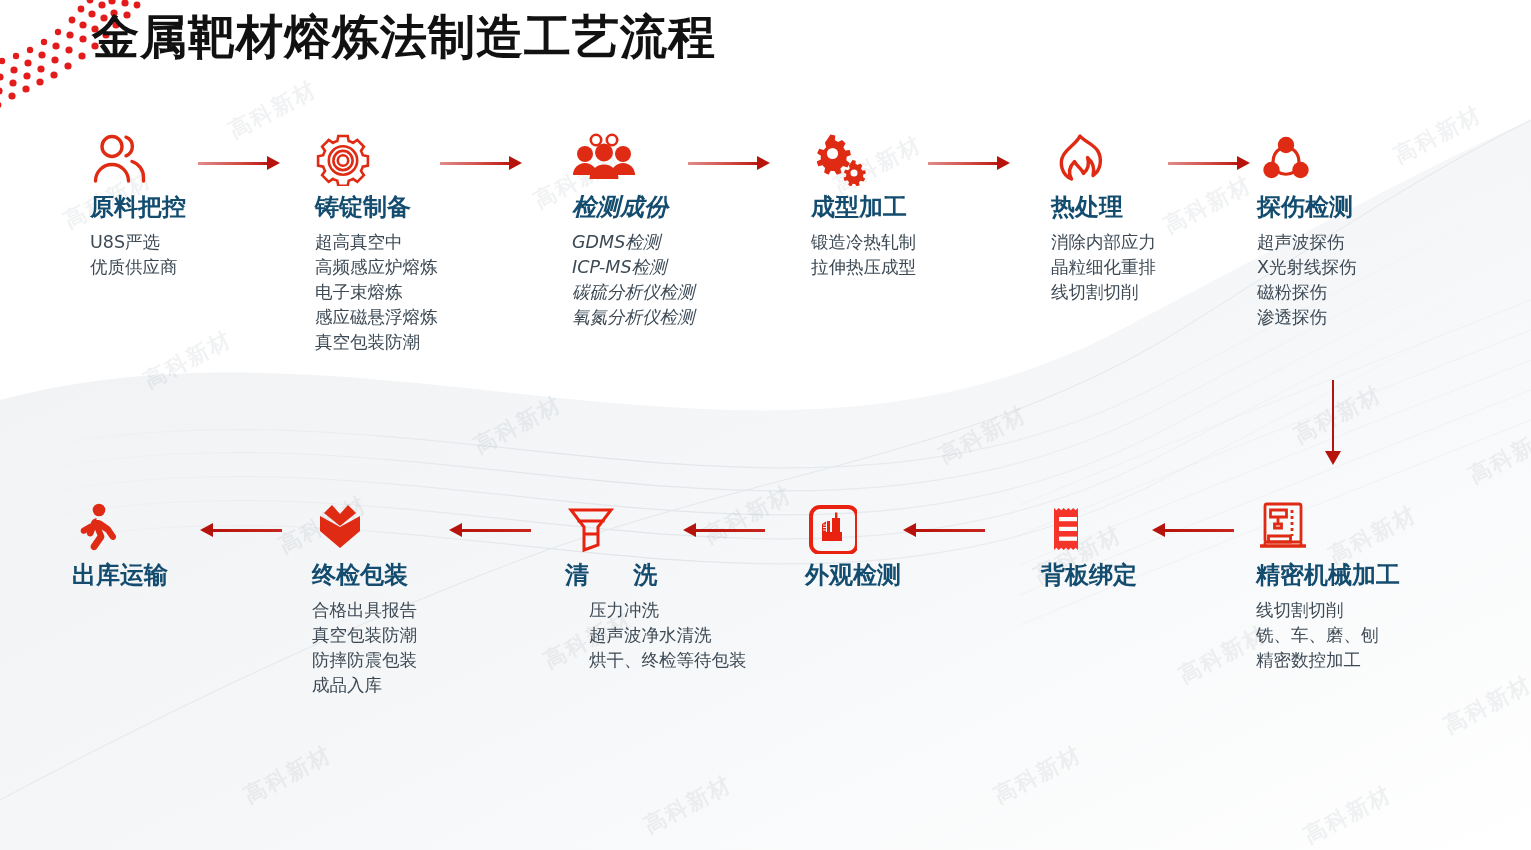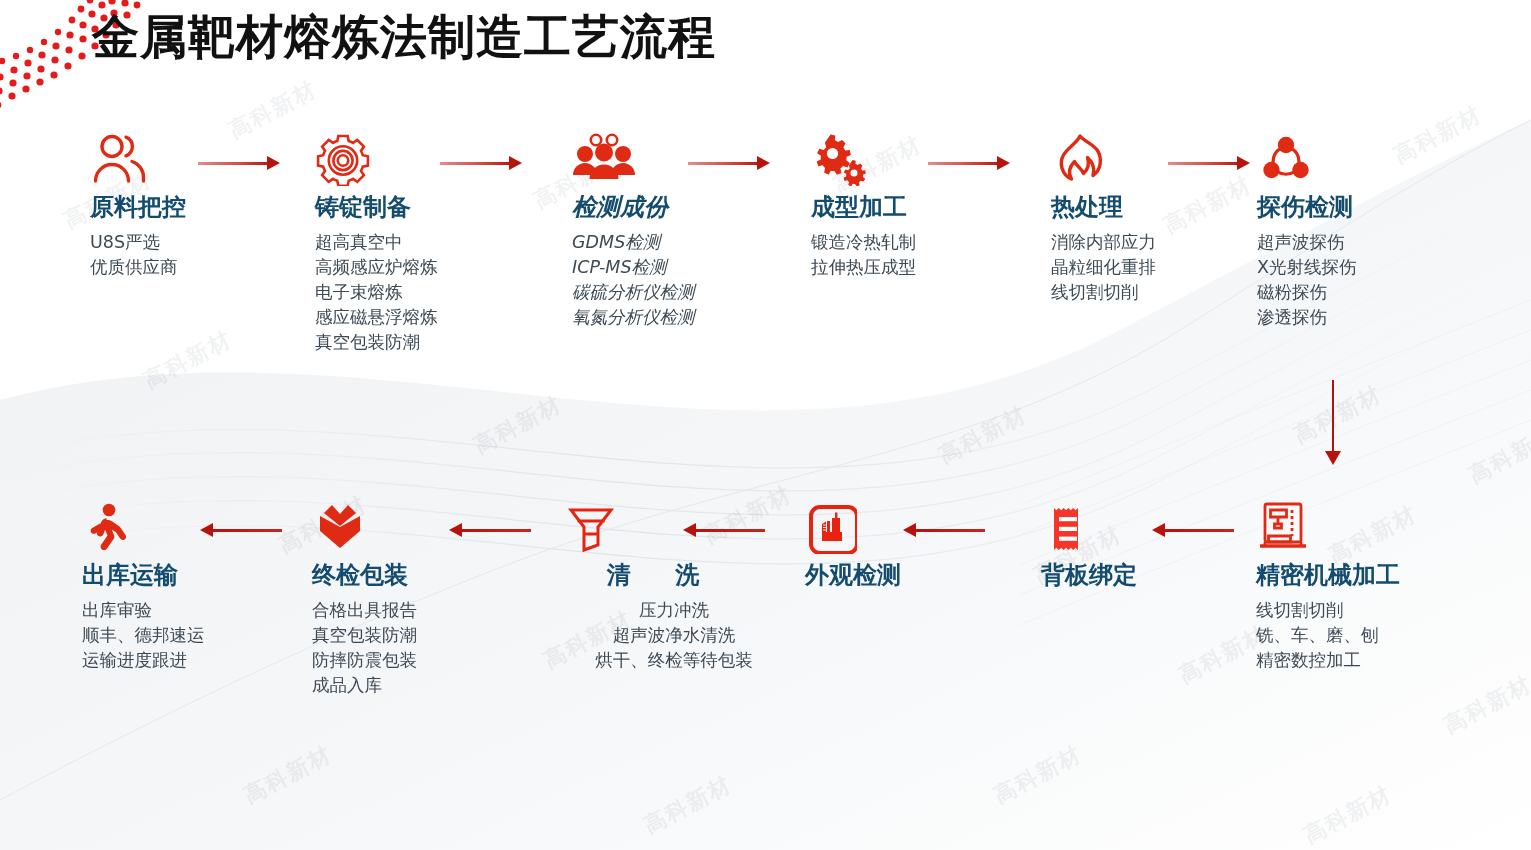--- a/index.html
+++ b/index.html
@@ -376,21 +376,21 @@
         <rect x="30" y="10.5" width="2.4" height="6"></rect>
       </g>
       <g fill="none" stroke="#ffffff" stroke-width="1.1" opacity=".9">
         <path d="M18 23 h3.5 M18 25.5 h3.5 M18 28 h3.5"></path>
       </g>
     </svg>
   </div>
   <div class="step-title">外观检测</div>
 </div>
 
-<div class="step" style="left:565px;top:498px;text-align:center;">
+<div class="step" style="left:565px;top:498px;">
   <div class="step-icon">
     <svg width="52" height="52" viewBox="0 0 52 52">
       <g fill="none" stroke="#e8220f" stroke-width="3">
         <path d="M6 8 h40 l-13 17 v18 l-14 5 v-23 z"></path>
         <path d="M12.5 19 h27"></path>
         <path d="M19 32 h14"></path>
       </g>
     </svg>
   </div>
   <div class="step-title spaced">清 洗</div>
@@ -414,29 +414,24 @@
   </div>
   <div class="step-title">终检包装</div>
   <div class="step-lines">
     <div>合格出具报告</div>
     <div>真空包装防潮</div>
     <div>防摔防震包装</div>
     <div>成品入库</div>
   </div>
 </div>
 
-<div class="step" style="left:82px;top:498px;">
+<div class="step" style="left:72px;top:498px;">
   <div class="step-icon">
     <svg width="52" height="52" viewBox="0 0 52 52">
       <g fill="#e02b14">
         <circle cx="27" cy="8" r="6.3"></circle>
         <path d="M24.5 16 c-3 .6 -5 2.6 -6 5.4 l-3.4 8.6 c-.7 1.9 .3 3.7 2.1 4.3 1.9 .6 3.6-.4 4.3-2.2 l1.6-4.3 2.4 5.8 -6.2 8.9 c-1.2 1.7 -.9 3.9 .7 5 1.7 1.2 3.9 .7 5-.9 l6.6-9.5 c.9-1.3 1-2.8 .4-4.2 l-2.3-5.5 4.2 2.9 4.3 6.3 c1 1.5 3 1.9 4.5 .9 1.5-1 1.8-3 .8-4.5 l-4.9-7.2 c-.4-.6 -.9-1.1 -1.5-1.5 l-7.2-5 c-1.4-1 -3.2-1.4 -5.4-1.3 z"></path>
         <path d="M18 21.5 l-7.8 4.5 c-1.5 .9 -2 2.8 -1.2 4.3 .9 1.5 2.8 2 4.3 1.1 l7.4-4.3 z"></path>
       </g>
     </svg>
   </div>
   <div class="step-title">出库运输</div>
-  <div class="step-lines">
-    <div>出库审验</div>
-    <div>顺丰、德邦速运</div>
-    <div>运输进度跟进</div>
-  </div>
 </div>
 
 </body></html>

